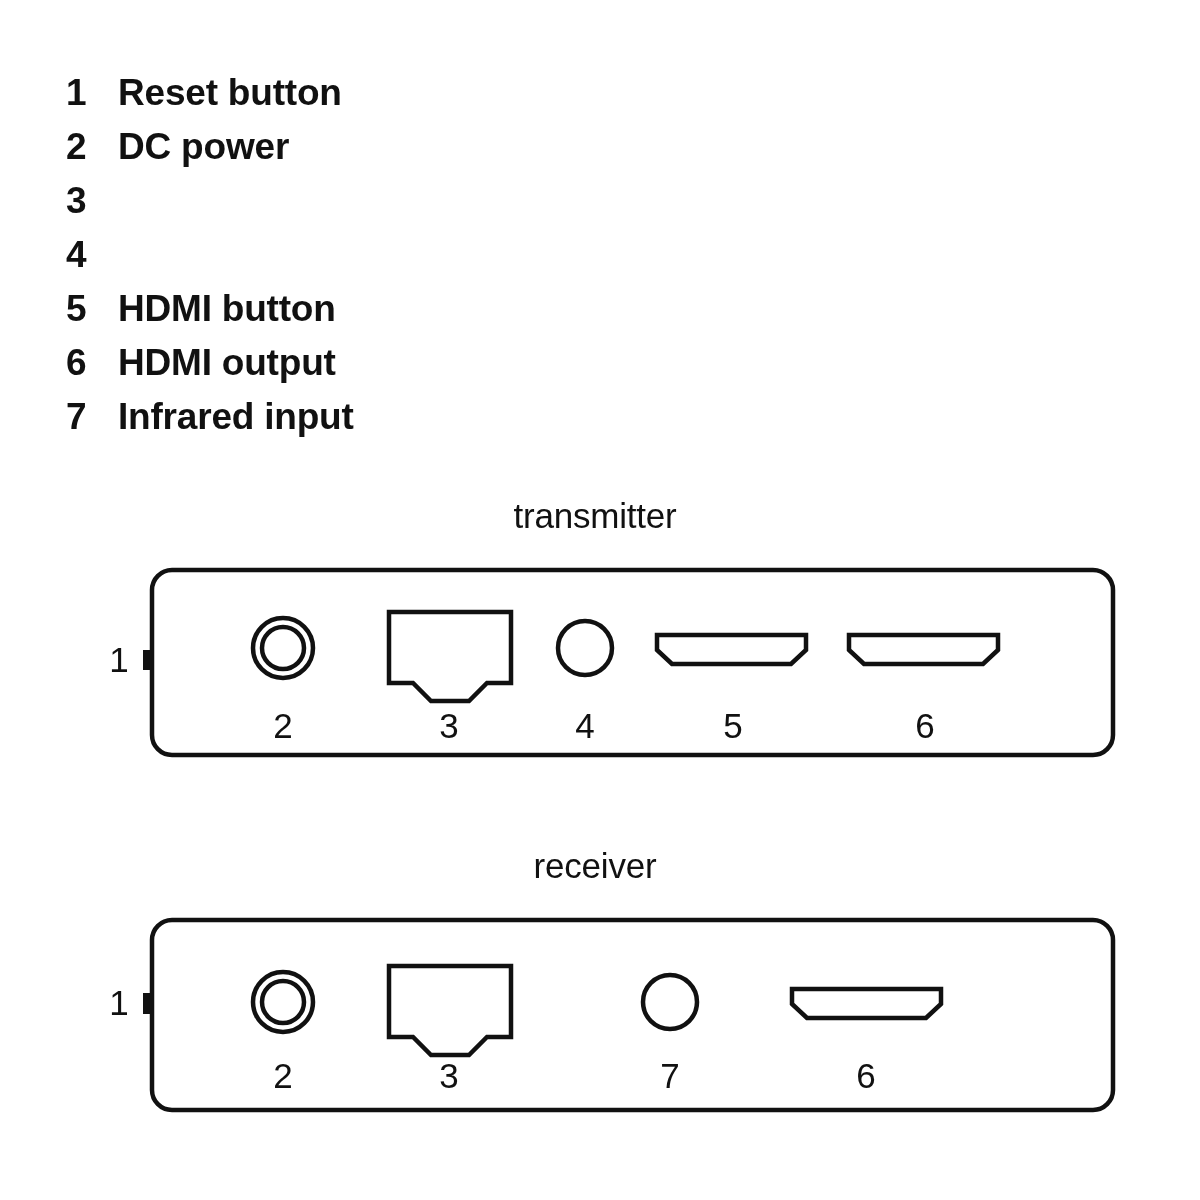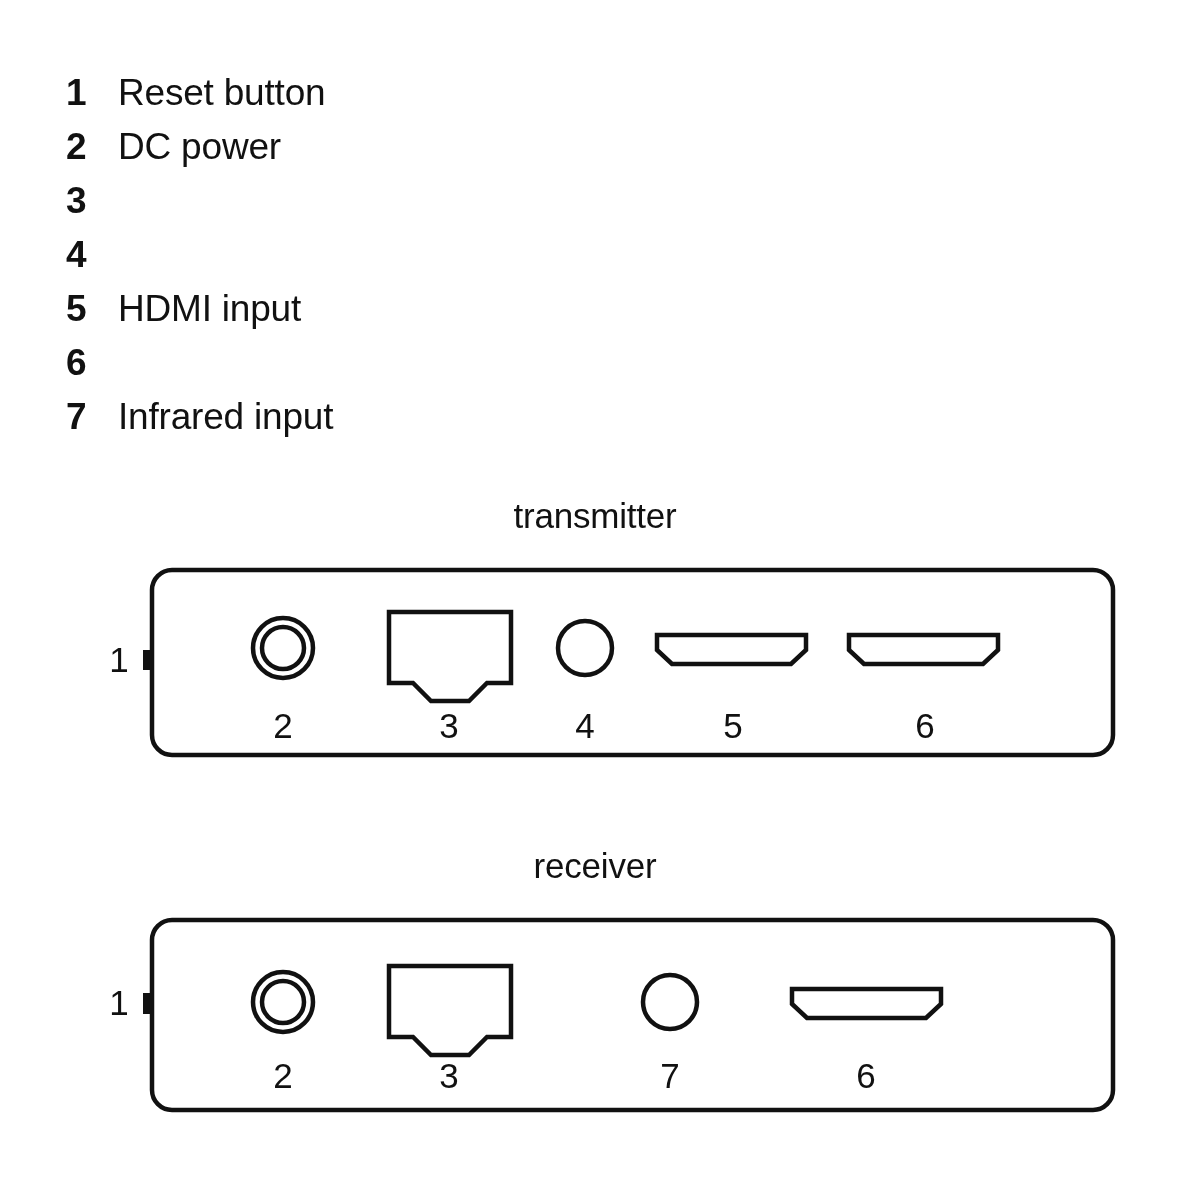--- a/index.html
+++ b/index.html
@@ -36,21 +36,21 @@
   }
   .legend-num {
     width: 52px;
     font-size: 37px;
     font-weight: 700;
     letter-spacing: -0.5px;
     line-height: 1;
   }
   .legend-label {
     font-size: 37px;
-    font-weight: 400;
+    font-weight: 700;
     letter-spacing: -0.2px;
     line-height: 1;
   }
 
   
   .device-title {
     position: absolute;
     width: 1200px;
     text-align: center;
     font-size: 35px;
@@ -95,24 +95,25 @@
       <span class="legend-label">DC power</span>
     </div>
     <div class="legend-row">
       <span class="legend-num">3</span>
     </div>
     <div class="legend-row">
       <span class="legend-num">4</span>
     </div>
     <div class="legend-row">
       <span class="legend-num">5</span>
-      <span class="legend-label">HDMI input</span>
+      <span class="legend-label">HDMI button</span>
     </div>
     <div class="legend-row">
       <span class="legend-num">6</span>
+      <span class="legend-label">HDMI output</span>
     </div>
     <div class="legend-row">
       <span class="legend-num">7</span>
       <span class="legend-label">Infrared input</span>
     </div>
   </div>
 
   <div class="device-title" id="transmitter-title">transmitter</div>
 
   <svg class="device-svg" id="transmitter-svg" width="1200" height="250" viewBox="0 0 1200 250">

